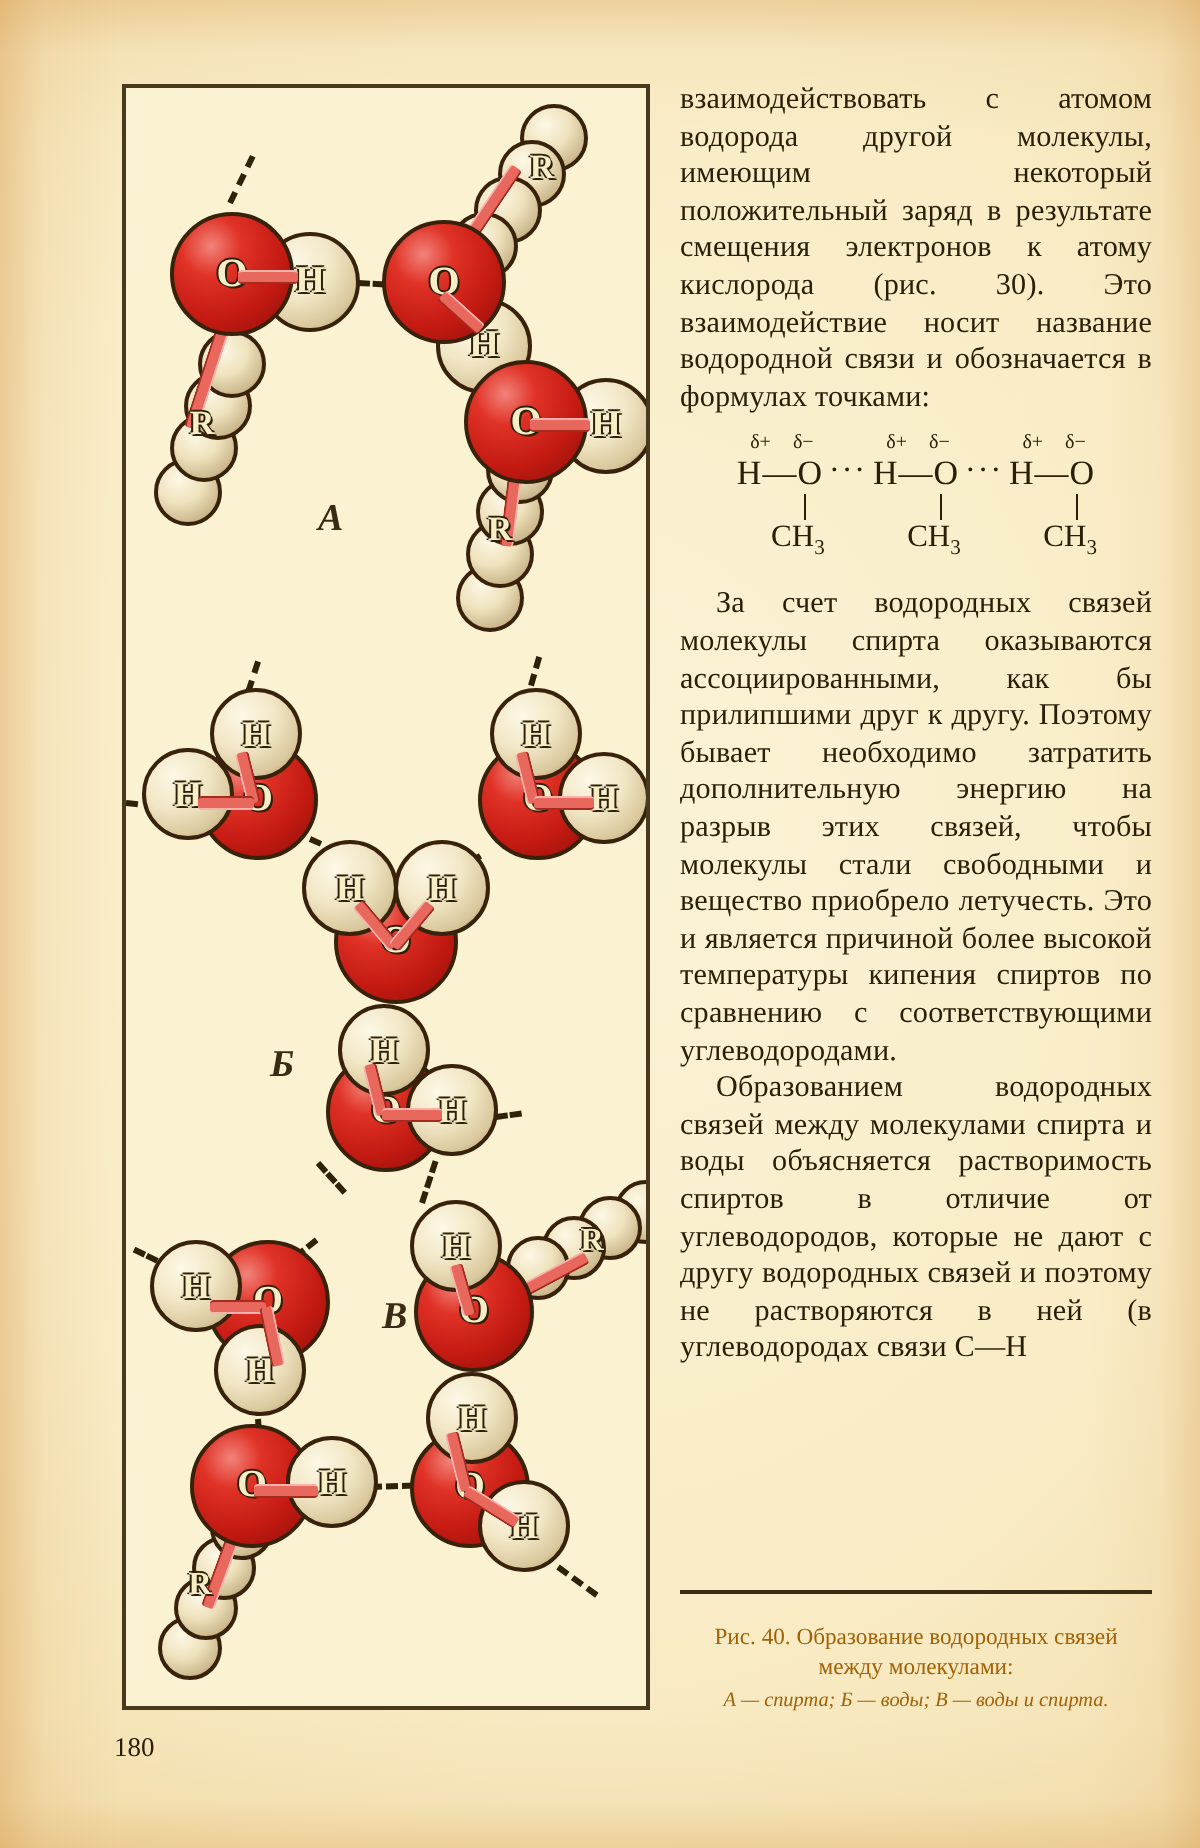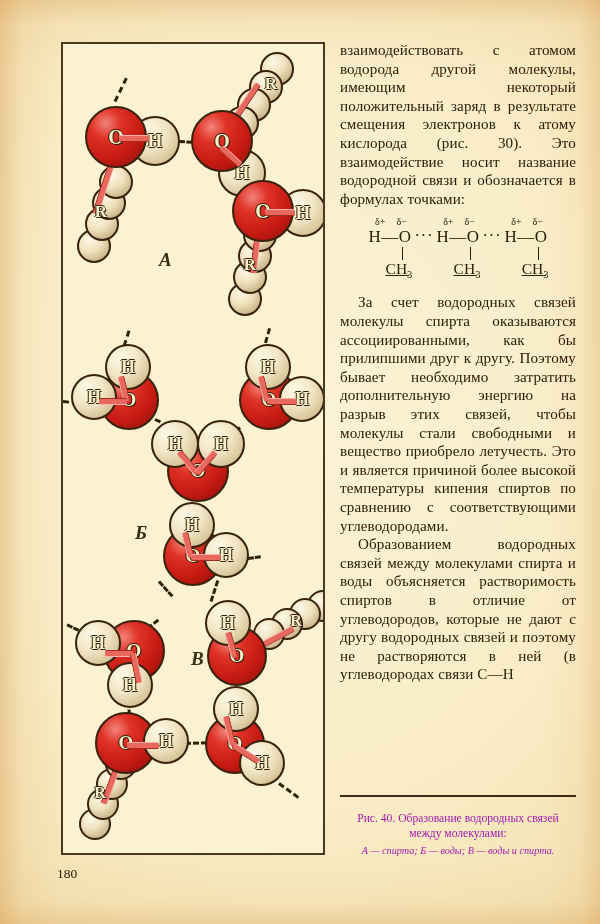--- a/index.html
+++ b/index.html
@@ -172,21 +172,20 @@
     margin: 1px 0 1px 7px;
     align-self: center;
     position: relative;
     left: 9px;
   }
   .ch3 {
     font-size: 15.5px;
     line-height: 16px;
     position: relative;
     left: 9px;
-    text-decoration: underline;
   }
   .ch3 sub { font-size: 10.5px; }
   .dots {
     font-size: 16px;
     line-height: 18px;
     padding: 11px 3px 0 3px;
     letter-spacing: 1px;
   }
 
   .rule {
@@ -195,21 +194,21 @@
     top: 795px;
     width: 236px;
     height: 0;
     border-top: 2px solid #3a2c14;
   }
   .caption {
     position: absolute;
     left: 340px;
     top: 812px;
     width: 236px;
-    color: #a21caf;
+    color: #a16207;
   }
   .caption-main {
     font-size: 11.6px;
     line-height: 14.5px;
     text-align: center;
     margin: 0;
   }
   .caption-sub {
     font-size: 10.2px;
     line-height: 13px;

